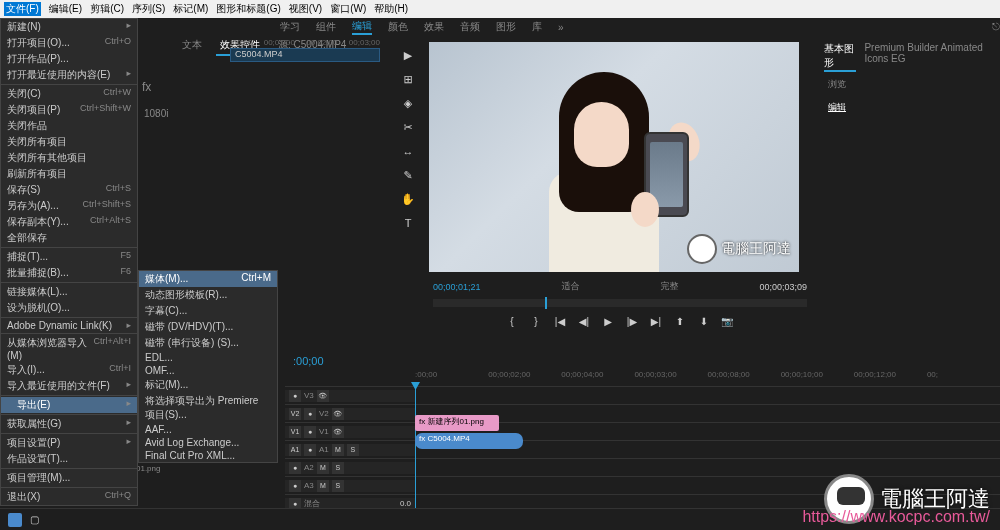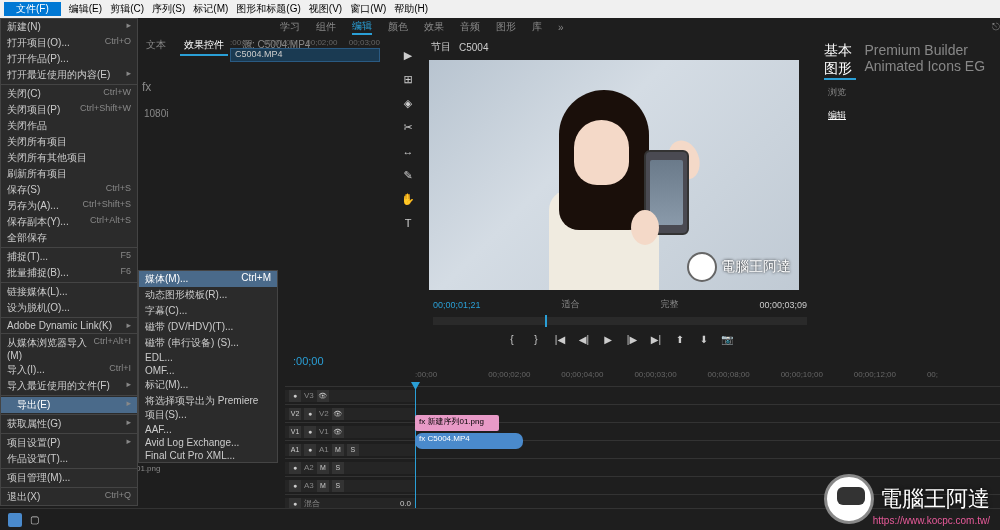--- a/index.html
+++ b/index.html
@@ -1,36 +1,36 @@
 <!DOCTYPE html>
 <html><head>
 <meta charset="utf-8">
 <style>
 * { margin: 0; padding: 0; box-sizing: border-box; font-family: "Microsoft YaHei", Arial, sans-serif; }
 body { background: #1e1e1e; color: #ccc; font-size: 10px; width: 1000px; height: 530px; overflow: hidden; position: relative; }
 
 .menubar { height: 18px; background: #f0f0f0; color: #000; display: flex; align-items: center; padding: 0 4px; font-size: 10px; }
 .menubar span { margin-right: 8px; cursor: pointer; }
-.menubar span:first-child { background: #0078d4; color: #fff; padding: 0 12px; }
+.menubar span:first-child { background: #0078d4; color: #fff; padding: 0 2px; }
 
 .dropdown { position: absolute; left: 0; top: 18px; width: 138px; background: #2b2b2b; border: 1px solid #444; z-index: 100; font-size: 10px; }
 .dropdown .item { display: flex; justify-content: space-between; padding: 1px 6px; color: #ccc; cursor: pointer; }
 .dropdown .item.hl { background: #4a6a8a; color: #fff; padding-left: 16px; }
 .dropdown .sep { border-top: 1px solid #444; margin: 1px 0; }
 .dropdown .sub { color: #888; font-size: 9px; }
 
 .submenu { position: absolute; left: 138px; top: 270px; width: 140px; background: #2b2b2b; border: 1px solid #444; z-index: 101; font-size: 10px; }
 .submenu .item { display: flex; justify-content: space-between; padding: 1px 6px; color: #ccc; cursor: pointer; }
 .submenu .item.hl { background: #4a6a8a; color: #fff; }
 
 .workspace-bar { position: absolute; top: 18px; right: 0; left: 280px; height: 18px; display: flex; align-items: center; justify-content: center; gap: 16px; color: #888; font-size: 10px; }
 .workspace-bar span { cursor: pointer; }
 .workspace-bar span.active { color: #2a9fd6; border-bottom: 2px solid #2a9fd6; }
 
-.panel-tabs { position: absolute; display: flex; gap: 10px; font-size: 10px; color: #888; }
+.panel-tabs { position: absolute; display: flex; gap: 10px; font-size: 10px; color: #888; margin-left: 36px; }
 .panel-tabs span { cursor: pointer; padding: 2px 4px; }
 .panel-tabs span.active { color: #fff; border-bottom: 2px solid #2a9fd6; }
 .src-timeline { position: absolute; left: 230px; top: 48px; width: 150px; height: 14px; background: #1a3a52; border: 1px solid #2a5a82; font-size: 9px; padding: 0 4px; color: #ccc; }
 .src-ruler { position: absolute; left: 230px; top: 38px; width: 150px; height: 10px; color: #666; font-size: 8px; display: flex; justify-content: space-between; }
 
 .program-panel { position: absolute; left: 425px; top: 38px; width: 390px; height: 310px; }
 .program-header { display: flex; align-items: center; gap: 8px; font-size: 10px; color: #ccc; padding: 2px 6px; }
 .program-viewer { width: 370px; height: 230px; background: linear-gradient(135deg, #b8c4d0 0%, #d4dce4 40%, #c0cad4 100%); position: relative; margin: 4px; overflow: hidden; }
 .viewer-figure { position: absolute; left: 100px; top: 30px; width: 180px; height: 200px; }
 .figure-hair { position: absolute; left: 30px; top: 0; width: 90px; height: 140px; background: #1a0f0a; border-radius: 45px 45px 20px 20px; }
@@ -44,21 +44,21 @@
 .watermark-v .logo { width: 30px; height: 30px; background: #fff; border-radius: 50%; border: 2px solid #666; }
 
 .program-controls { display: flex; justify-content: space-between; align-items: center; padding: 4px 8px; font-size: 9px; color: #2a9fd6; }
 .transport { display: flex; justify-content: center; gap: 6px; padding: 4px; }
 .transport .btn { width: 18px; height: 16px; display: flex; align-items: center; justify-content: center; color: #ccc; cursor: pointer; font-size: 10px; }
 
 .tools { position: absolute; left: 395px; top: 42px; width: 24px; display: flex; flex-direction: column; gap: 6px; padding: 4px; }
 .tools .tool { width: 18px; height: 18px; display: flex; align-items: center; justify-content: center; color: #ccc; cursor: pointer; font-size: 11px; }
 
 .right-panel { position: absolute; right: 0; top: 38px; width: 180px; bottom: 22px; background: #1e1e1e; }
-.right-tabs { display: flex; gap: 8px; padding: 4px; font-size: 14px; color: #888; }
+.right-tabs { display: flex; gap: 8px; padding: 4px; font-size: 10px; color: #888; }
 .right-tabs span.active { color: #fff; border-bottom: 2px solid #2a9fd6; }
 .right-sel { display: flex; gap: 10px; padding: 2px 8px; color: #888; font-size: 9px; flex-direction: column; }
 .right-sel span.active { color: #fff; text-decoration: underline; }
 
 .project-panel { position: absolute; left: 0; top: 352px; width: 280px; height: 156px; }
 .proj-header { display: flex; gap: 8px; padding: 2px 6px; font-size: 10px; color: #888; }
 .proj-header span.active { color: #fff; border-bottom: 2px solid #2a9fd6; }
 .proj-path { padding: 2px 8px; font-size: 9px; color: #aaa; }
 .proj-search { margin: 4px 8px; width: 60px; height: 14px; background: #2a2a2a; border: none; color: #ccc; padding: 0 4px; font-size: 9px; }
 .thumbs { display: flex; gap: 8px; padding: 4px 8px; }
@@ -84,21 +84,21 @@
 .playhead { position: absolute; left: 130px; top: 0; bottom: 0; width: 1px; background: #2a9fd6; }
 .playhead::before { content: ''; position: absolute; top: -4px; left: -4px; width: 9px; height: 8px; background: #2a9fd6; clip-path: polygon(0 0, 100% 0, 50% 100%); }
 
 .footer { position: absolute; bottom: 0; left: 0; right: 0; height: 22px; background: #1e1e1e; border-top: 1px solid #333; display: flex; align-items: center; padding: 0 8px; gap: 8px; }
 .footer .brush { width: 14px; height: 14px; background: #4a8acc; border-radius: 2px; }
 
 .watermark-main { position: absolute; bottom: 6px; right: 10px; display: flex; align-items: center; gap: 6px; z-index: 200; }
 .watermark-main .logo { width: 50px; height: 50px; background: #fff; border-radius: 50%; border: 3px solid #888; position: relative; }
 .watermark-main .logo::after { content: ''; position: absolute; top: 10px; left: 10px; width: 28px; height: 18px; background: #333; border-radius: 6px; }
 .watermark-main .txt { font-size: 22px; color: #fff; text-shadow: 0 0 4px rgba(0,0,0,0.8); }
-.watermark-main .url { position: absolute; bottom: -2px; right: 0; font-size: 10px; color: #e85a9a; }
+.watermark-main .url { position: absolute; bottom: -2px; right: 0; font-size: 16px; color: #e85a9a; }
 
 .side-icons { position: absolute; left: 142px; top: 80px; display: flex; flex-direction: column; gap: 10px; color: #888; font-size: 12px; }
 .left-info { position: absolute; left: 144px; top: 108px; font-size: 10px; color: #888; }
 </style>
 </head>
 <body>
 
 <div class="menubar">
   <span>文件(F)</span>
   <span>编辑(E)</span>
@@ -325,24 +325,20 @@
   <div class="tool">⊞</div>
   <div class="tool">◈</div>
   <div class="tool">✂</div>
   <div class="tool">↔</div>
   <div class="tool">✎</div>
   <div class="tool">✋</div>
   <div class="tool">T</div>
 </div>
 
 <div class="program-panel">
-  <div class="program-header">
-    <span>节目</span>
-    <span>C5004</span>
-  </div>
   <div class="program-viewer">
     <div class="viewer-figure">
       <div class="figure-body"></div>
       <div class="figure-hair"></div>
       <div class="figure-face"></div>
       <div class="hand-r"></div>
       <div class="phone">
           <div class="phone-screen"></div>
         </div>
       <div class="hand-l"></div>

